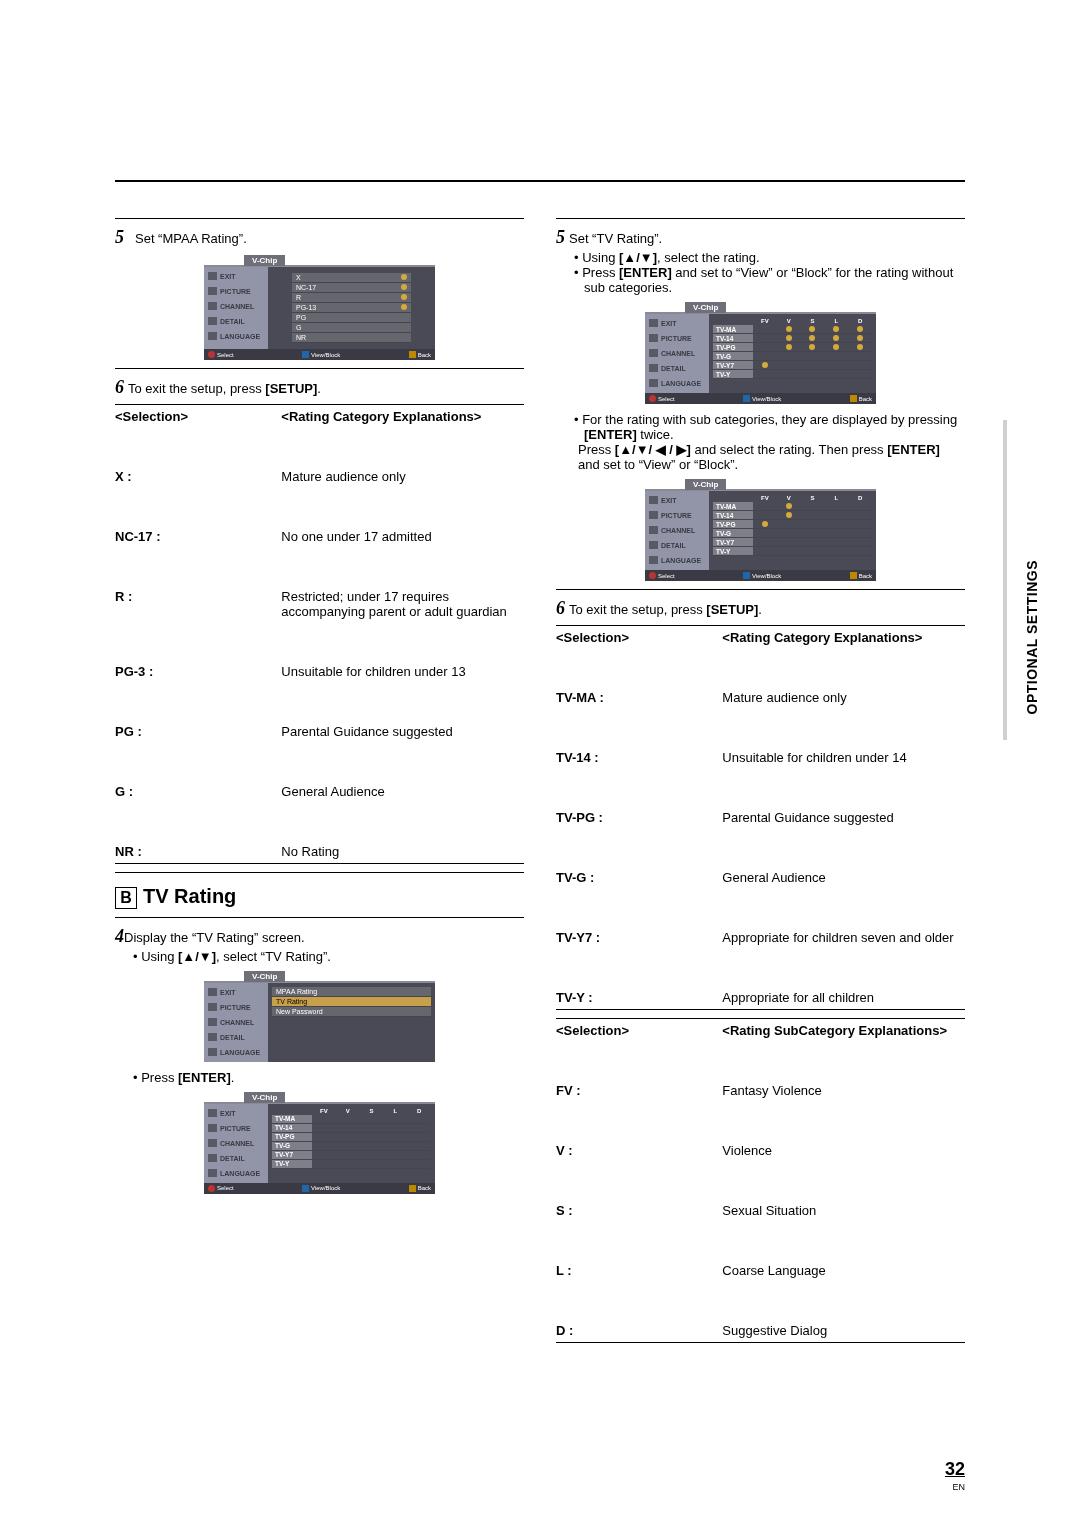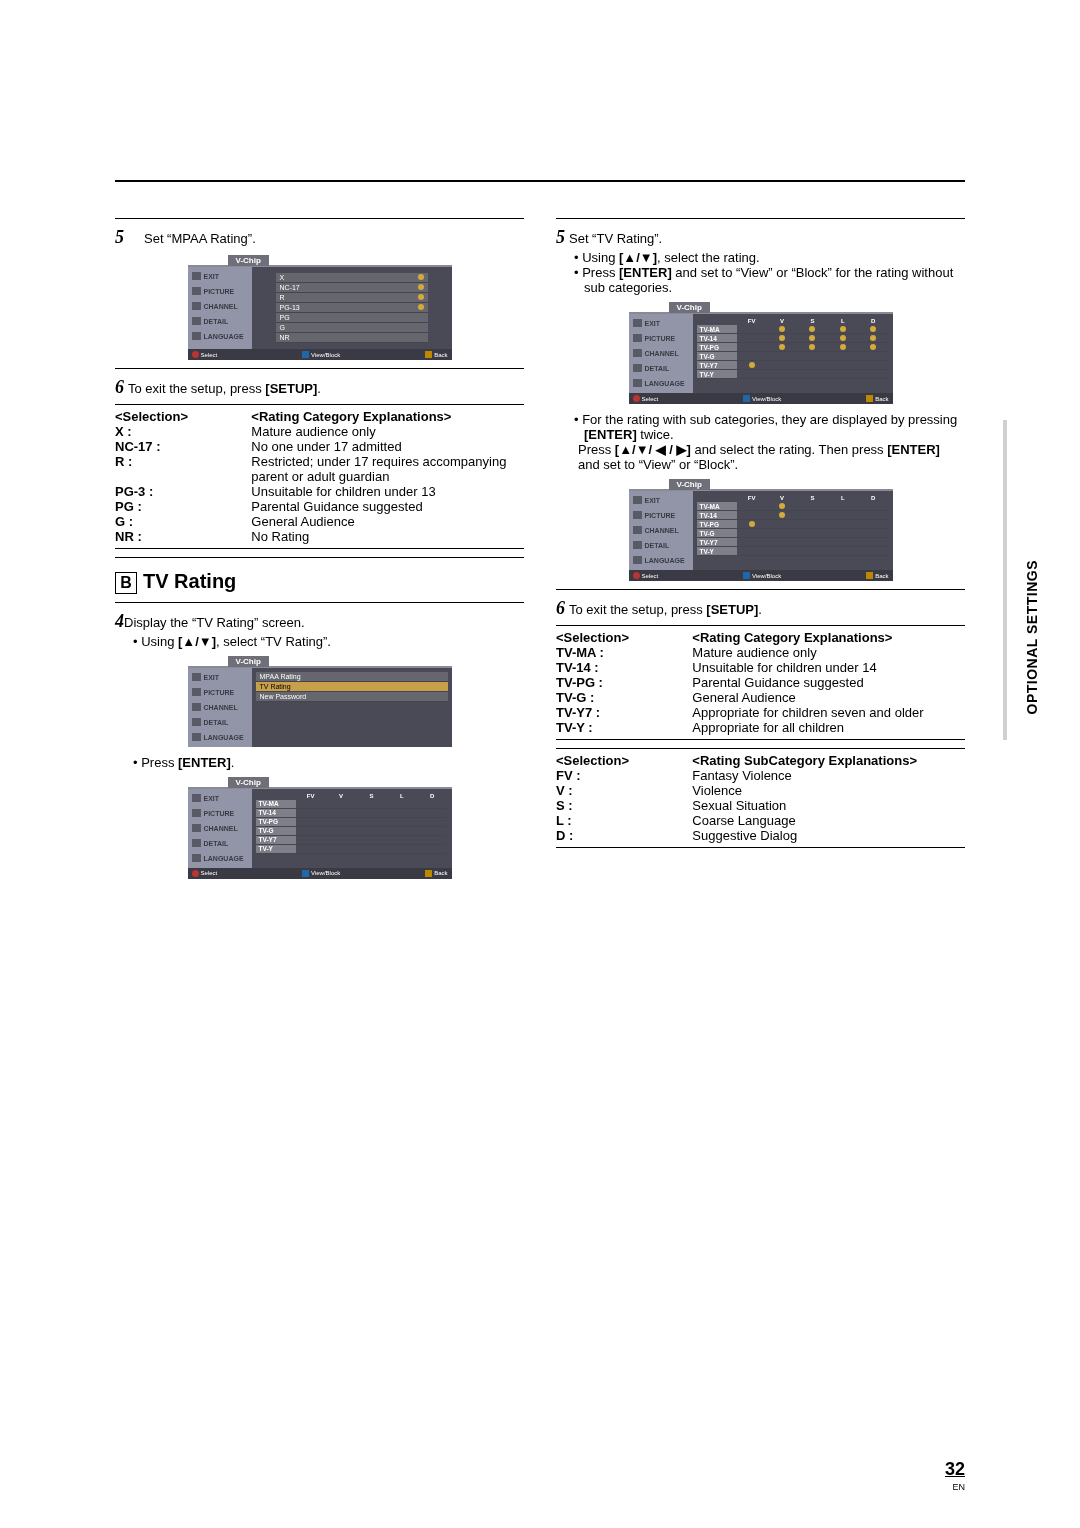--- a/index.html
+++ b/index.html
@@ -84,20 +84,21 @@
   .selection-table {
     border-top: 1px solid #000;
     border-bottom: 1px solid #000;
     padding: 4px 0;
     margin: 6px 0 8px 0;
   }
   .selection-rows {
     display: grid;
     grid-template-columns: 1fr 2fr;
     row-gap: 0;
+    gap: 45px;
   }
   .sel-header {
     font-weight: bold;
   }
   .sel-label {
     font-weight: bold;
   }
   .vertical-label {
     position: absolute;
     right: 56px;
@@ -125,21 +126,21 @@
     text-decoration: underline;
   }
   .en-label {
     position: absolute;
     right: 115px;
     bottom: 36px;
     font-size: 9px;
   }
   
   .osd {
-    width: 264px;
+    width: 231px;
     margin: 6px auto 8px auto;
     font-size: 8px;
     color: #fff;
   }
   .osd .tab {
     background: #6f6f7a;
     display: inline-block;
     padding: 1px 8px;
     font-weight: bold;
     margin-left: 40px;
@@ -247,21 +248,21 @@
 
 <div class="page">
   <div class="top-rule"></div>
 
   <div class="cols">
 
     <div class="column">
       <hr class="hr">
       <div class="step">
         <span class="step-num">5</span>
-        <span class="step-text" style="margin-left:20px;">Set “MPAA Rating”.</span>
+        <span class="step-text" style="margin-left:11px;">Set “MPAA Rating”.</span>
       </div>
 
       <div class="osd">
         <div class="tab">V-Chip</div>
         <div class="osd-body">
           <div class="osd-side" id="osd-side-1">
               <div class="osd-side-item">
                 <span><svg width="9" height="8">
                     <rect x="0" y="0" width="9" height="8" fill="#5a5a66"></rect>
                   </svg></span>

